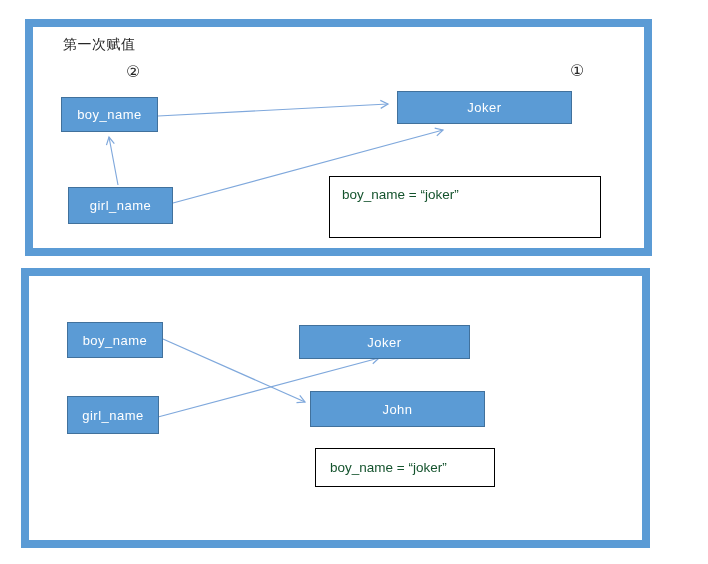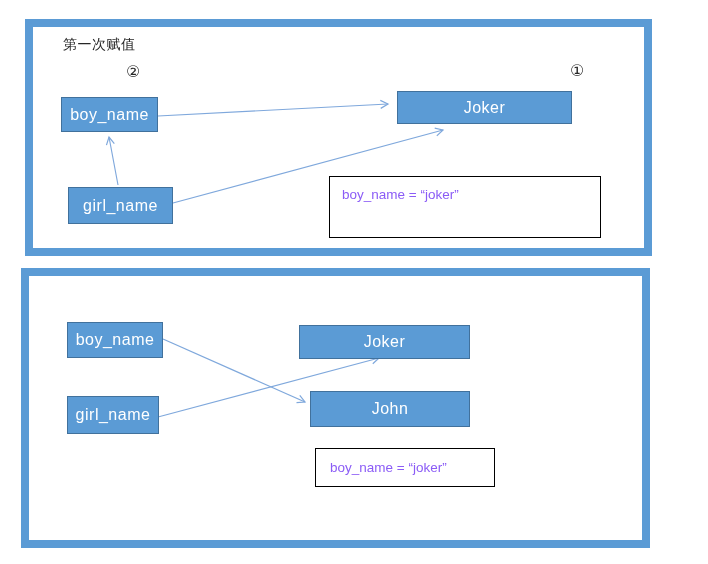--- a/index.html
+++ b/index.html
@@ -14,26 +14,26 @@
   #panel2{left:21px;top:268px;width:629px;height:280px;}
   .overlay{position:absolute;left:0;top:0;pointer-events:none;}
   .title{
     position:absolute;font-size:14px;color:#262626;white-space:nowrap;letter-spacing:0.5px;font-family:Liberation Serif, serif;
   }
   .marker{
     position:absolute;font-size:16px;color:#262626;line-height:16px;
   }
   .varbox{
     position:absolute;box-sizing:border-box;background:#5B9BD5;border:1px solid #41719C;
-    color:#ffffff;font-size:16px;display:flex;align-items:center;justify-content:center;
+    color:#ffffff;font-size:13px;display:flex;align-items:center;justify-content:center;
     letter-spacing:0.5px;
   }
   .codebox{
     position:absolute;box-sizing:border-box;background:#ffffff;border:1px solid #000000;
-    color:#8b5cf6;font-size:13.5px;
+    color:#14532d;font-size:13.5px;
   }
   #codebox1{padding:4px 0 0 12px;line-height:28px;}
   #codebox2{padding:10px 0 0 14px;line-height:18px;}
 </style>
 </head>
 <body>
 
 <div class="canvas">
 
   <div class="panel" id="panel1"></div>
@@ -61,19 +61,19 @@
   <div class="varbox" style="left:68px;top:187px;width:105px;height:37px;">girl_name</div>
 
   <div class="codebox" id="codebox1" style="left:329px;top:176px;width:272px;height:62px;">
     <div>boy_name = “joker”</div>
   </div>
 
 
   <div class="varbox" style="left:67px;top:322px;width:96px;height:36px;">boy_name</div>
   <div class="varbox" style="left:299px;top:325px;width:171px;height:34px;">Joker</div>
   <div class="varbox" style="left:67px;top:396px;width:92px;height:38px;">girl_name</div>
-  <div class="varbox" style="left:310px;top:391px;width:160px;height:36px;">John</div>
+  <div class="varbox" style="left:310px;top:391px;width:175px;height:36px;">John</div>
 
   <div class="codebox" id="codebox2" style="left:315px;top:448px;width:180px;height:39px;">
     <div>boy_name = “joker”</div>
   </div>
 
 </div>
 
 </body></html>

